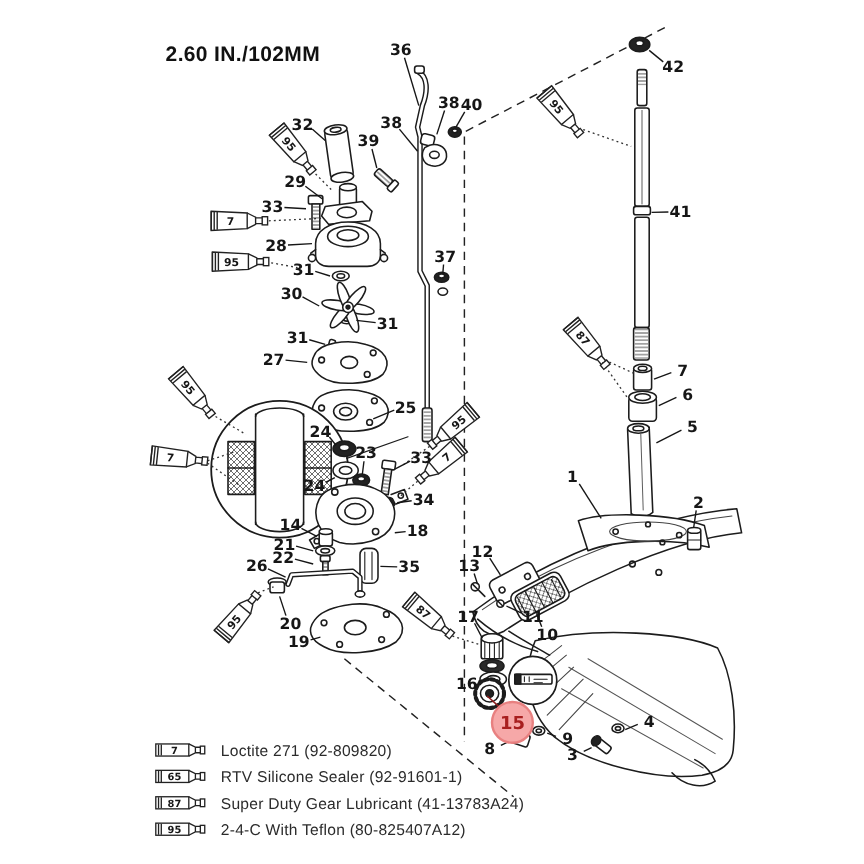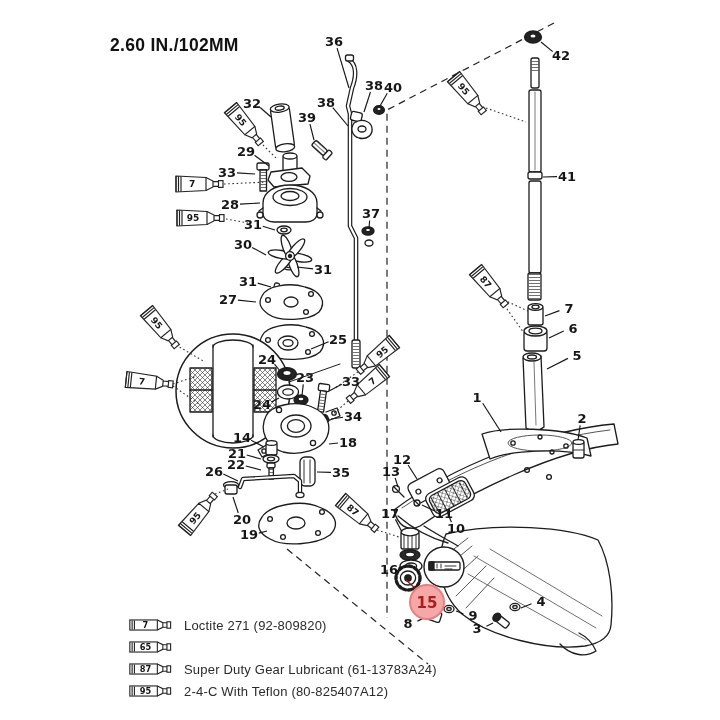--- a/index.html
+++ b/index.html
@@ -1,19 +1,19 @@
 <!DOCTYPE html>
 <html><head>
 <meta charset="utf-8">
 <style>
   html,body{margin:0;padding:0;background:#fff;}
   #page{position:relative;width:720px;height:720px;background:#ffffff;overflow:hidden;
         font-family:"Liberation Sans",sans-serif;}
   #diagram{position:absolute;left:0;top:0;}
-  #title{position:absolute;left:110px;top:34px;font-weight:bold;font-size:17.5px;
+  #title{position:absolute;left:138px;top:34px;font-weight:bold;font-size:17.5px;
          line-height:1.32;color:#111;letter-spacing:.3px;white-space:pre;}
   .callout{font:bold 13px "DejaVu Sans",sans-serif;fill:#161616;text-anchor:middle;}
   .tube-label{font:bold 9px "DejaVu Sans",sans-serif;fill:#161616;text-anchor:middle;}
   #legend{position:absolute;left:128px;top:614px;}
   .legend-row{display:flex;align-items:center;height:22px;}
   .legend-text{font-size:13px;color:#2b2b2b;margin-left:12px;letter-spacing:.2px;}
   .legend-icon{display:block;}
   .hl-num{font:bold 15px "DejaVu Sans",sans-serif;text-anchor:middle;}
 </style>
 </head>
@@ -537,32 +537,33 @@
   <div class="legend-row">
     <svg class="legend-icon" width="44" height="18" viewBox="0 0 48 18">
       <g stroke="#222" fill="none" stroke-width="1.2">
         <rect x="2" y="3.5" width="30" height="11" fill="#fff"></rect>
         <path d="M4.5,4 L4.5,14 M7,4 L7,14"></path>
         <path d="M32,3.5 L38,6.5 L38,11.5 L32,14.5 M38,6.5 L43,6.5 L43,11.5 L38,11.5"></path>
         <rect x="42.5" y="5.5" width="4" height="7" fill="#fff"></rect>
       </g>
       <text x="19" y="12.5" class="tube-label">65</text>
     </svg>
+    <span class="legend-text">RTV Silicone Sealer (92-91601-1)</span>
   </div>
   <div class="legend-row">
     <svg class="legend-icon" width="44" height="18" viewBox="0 0 48 18">
       <g stroke="#222" fill="none" stroke-width="1.2">
         <rect x="2" y="3.5" width="30" height="11" fill="#fff"></rect>
         <path d="M4.5,4 L4.5,14 M7,4 L7,14"></path>
         <path d="M32,3.5 L38,6.5 L38,11.5 L32,14.5 M38,6.5 L43,6.5 L43,11.5 L38,11.5"></path>
         <rect x="42.5" y="5.5" width="4" height="7" fill="#fff"></rect>
       </g>
       <text x="19" y="12.5" class="tube-label">87</text>
     </svg>
-    <span class="legend-text">Super Duty Gear Lubricant (61-13783A24)</span>
+    <span class="legend-text">Super Duty Gear Lubricant (41-13783A24)</span>
   </div>
   <div class="legend-row">
     <svg class="legend-icon" width="44" height="18" viewBox="0 0 48 18">
       <g stroke="#222" fill="none" stroke-width="1.2">
         <rect x="2" y="3.5" width="30" height="11" fill="#fff"></rect>
         <path d="M4.5,4 L4.5,14 M7,4 L7,14"></path>
         <path d="M32,3.5 L38,6.5 L38,11.5 L32,14.5 M38,6.5 L43,6.5 L43,11.5 L38,11.5"></path>
         <rect x="42.5" y="5.5" width="4" height="7" fill="#fff"></rect>
       </g>
       <text x="19" y="12.5" class="tube-label">95</text>

